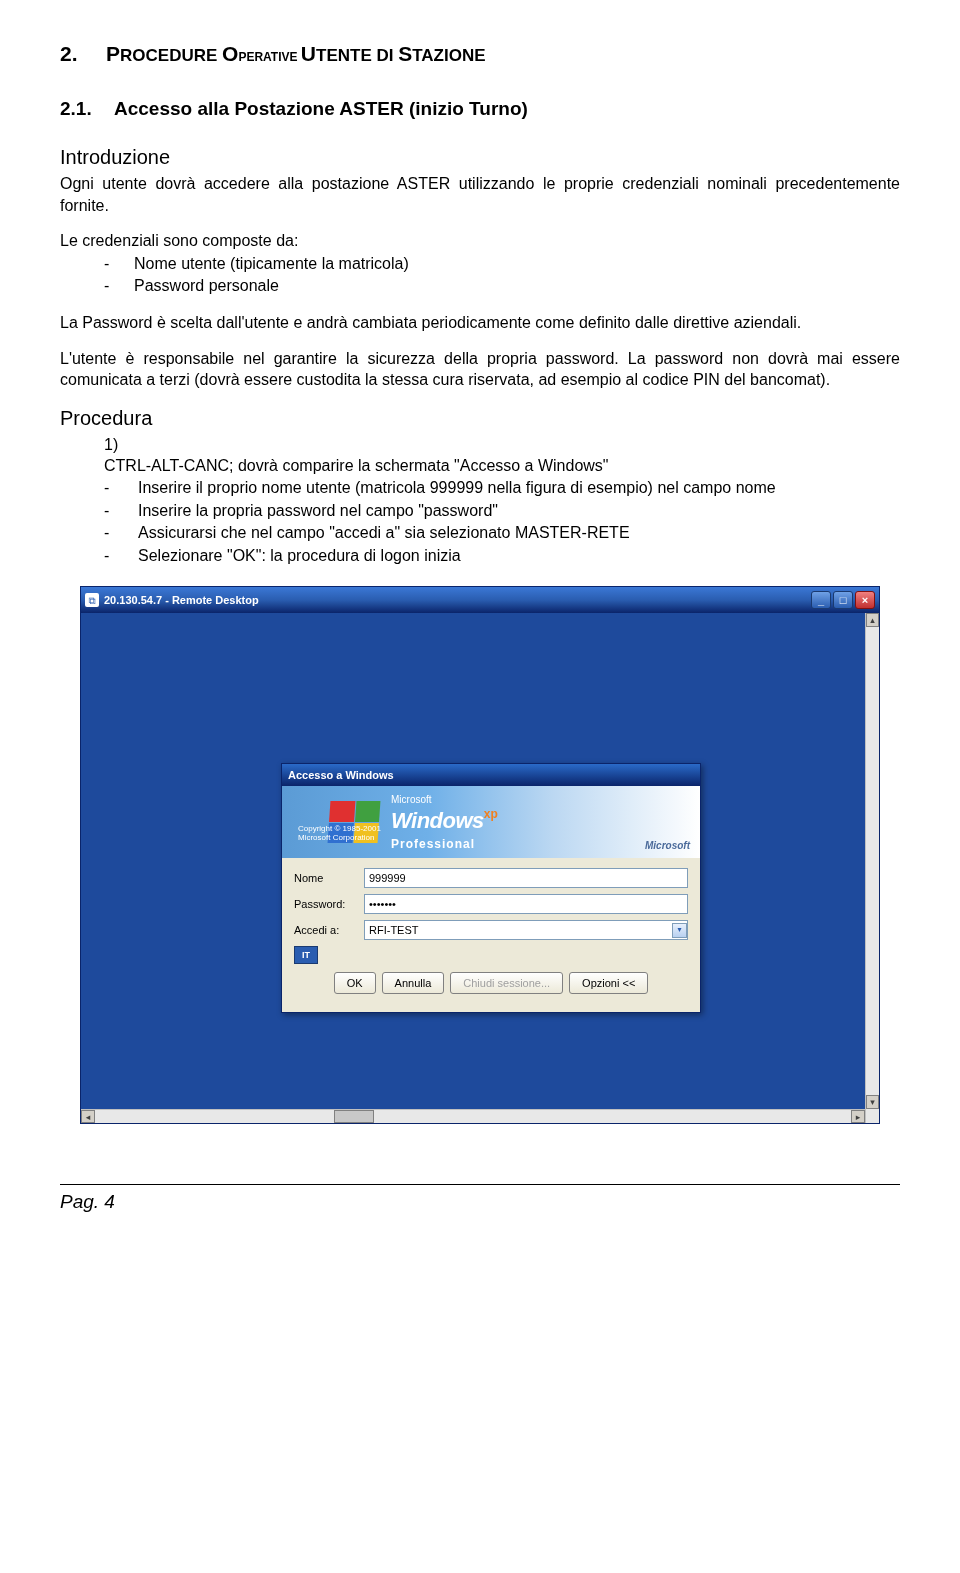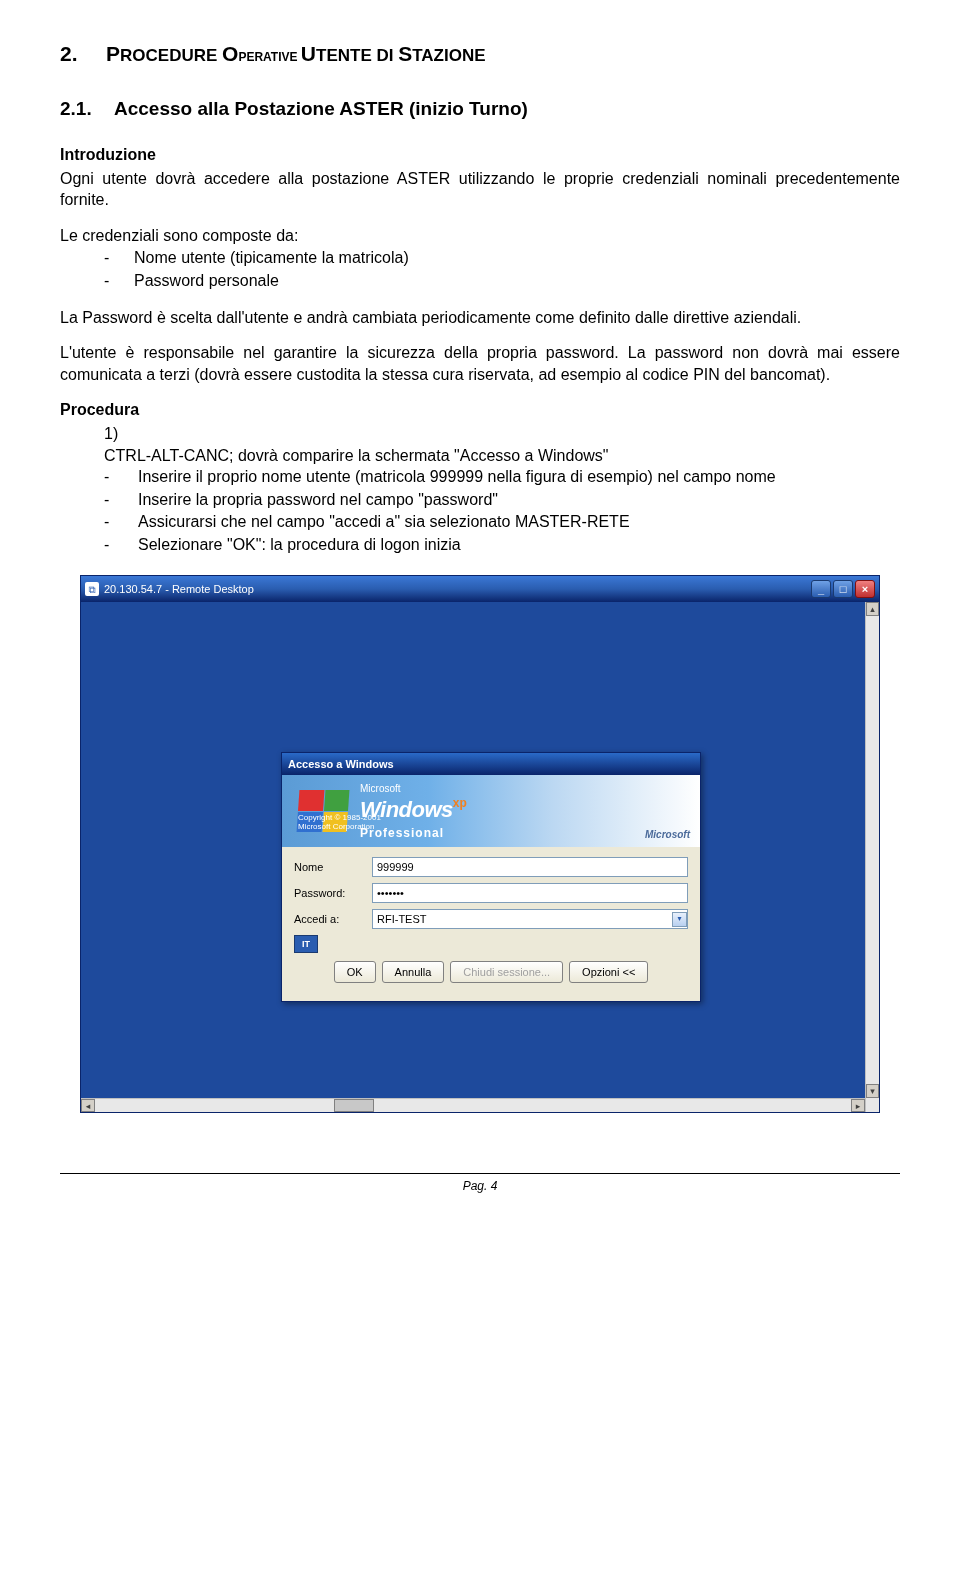--- a/index.html
+++ b/index.html
@@ -10,21 +10,21 @@
     margin: 0 auto;
     padding: 40px 60px 20px 60px;
     color: #000;
     font-size: 16px;
     line-height: 1.35;
   }
   .h1 { font-size: 21px; font-weight: bold; margin-bottom: 28px; }
   .h1 .num { display: inline-block; width: 46px; }
   .h2 { font-size: 19px; font-weight: bold; margin-bottom: 22px; }
   .h2 .num { display: inline-block; width: 54px; }
-  .sub { font-size: 16px; margin-bottom: 2px; font-weight: bold; }
+  .sub { font-size: 20px; margin-bottom: 2px; }
   p { margin-bottom: 14px; text-align: justify; }
   .indent-list { margin-left: 44px; }
   .indent-list .row { display: flex; margin-bottom: 1px; }
   .indent-list .dash { width: 30px; flex: 0 0 30px; }
   .proc-list { margin-left: 44px; }
   .proc-list .row { display: flex; margin-bottom: 1px; text-align: justify; }
   .proc-list .marker { width: 34px; flex: 0 0 34px; }
   .proc-first { margin-left: 44px; }
   .proc-first .row { display: flex; }
   .proc-first .marker { width: 34px; flex: 0 0 34px; }
@@ -35,21 +35,21 @@
   .rd-titlebar {
     height: 26px;
     background: linear-gradient(to bottom, #3b78d6 0%, #2a5db0 50%, #0a246a 100%);
     color: #fff;
     font-size: 12px;
     display: flex;
     align-items: center;
     padding: 0 4px;
   }
   .rd-titlebar .rd-icon { width: 14px; height: 14px; background: #fff; margin-right: 5px; border-radius: 2px; display:flex; align-items:center; justify-content:center; font-size:10px; color:#2a5db0;}
-  .rd-titlebar .title-text { flex: 1; font-weight: normal; font-family: Tahoma, sans-serif; font-size: 11px;}
+  .rd-titlebar .title-text { flex: 1; font-weight: bold; font-family: Tahoma, sans-serif; font-size: 11px;}
   .rd-titlebar .win-btns { display: flex; gap: 2px; }
   .rd-titlebar .win-btn { width: 20px; height: 18px; background: linear-gradient(to bottom,#6fa1e6,#2a5db0); border:1px solid #1a3a70; border-radius:3px; color:#fff; display:flex; align-items:center; justify-content:center; font-size:11px; font-weight:bold; font-family:Tahoma,sans-serif;}
   .rd-titlebar .win-btn.close { background: linear-gradient(to bottom,#f08080,#c03030); border-color:#801010;}
   .rd-body { height: 510px; background: #1e4a9c; position: relative; overflow: hidden; }
   .rd-scroll-v { position:absolute; right:0; top:0; width:14px; height:100%; background:#e8e8e8; border-left:1px solid #c0c0c0;}
   .rd-scroll-v .arrow { height:14px; background:#d4d0c8; border:1px solid #808080; display:flex; align-items:center; justify-content:center; font-size:9px; color:#404040;}
   .rd-scroll-h { position:absolute; left:0; bottom:0; right:14px; height:14px; background:#e8e8e8; border-top:1px solid #c0c0c0; display:flex;}
   .rd-scroll-h .arrow { width:14px; background:#d4d0c8; border:1px solid #808080; display:flex; align-items:center; justify-content:center; font-size:9px; color:#404040;}
   .rd-scroll-h .thumb { flex:0 0 40px; margin-left:auto; margin-right:auto; background:#c8c8c8; border:1px solid #808080;}
 
@@ -69,51 +69,52 @@
     color:#fff; font-weight:bold; font-size:11px;
     display:flex; align-items:center; padding:0 6px;
   }
   .login-dialog .banner {
     height: 72px;
     background: linear-gradient(to right, #5b9bd5 0%, #6fb0e8 35%, #bcd8f2 65%, #fff 100%);
     position: relative;
     color: #fff;
     display: flex;
     align-items: center;
+    padding-left: 31px;
   }
   .login-dialog .banner .flag {
     width: 50px; height: 42px; margin-left: 16px;
     display: grid; grid-template-columns: 1fr 1fr; grid-template-rows: 1fr 1fr; gap:1px;
     transform: skewX(-4deg);
   }
   .login-dialog .banner .flag span:nth-child(1){background:#e03030;}
   .login-dialog .banner .flag span:nth-child(2){background:#40a040;}
   .login-dialog .banner .flag span:nth-child(3){background:#3070d0;}
   .login-dialog .banner .flag span:nth-child(4){background:#f0c020;}
   .login-dialog .banner .brand { margin-left: 12px; color:#fff; }
   .login-dialog .banner .brand .ms { font-size:10px; font-weight:normal; }
   .login-dialog .banner .brand .win { font-size:22px; font-weight:bold; font-style:italic; letter-spacing:-0.5px;}
   .login-dialog .banner .brand .xp { font-size:12px; color:#f08020; font-weight:bold; vertical-align: top;}
   .login-dialog .banner .brand .prof { font-size:12px; color:#fff; font-weight:bold; letter-spacing:1px;}
   .login-dialog .banner .msft-tag { position:absolute; right:10px; bottom:6px; font-size:10px; font-style:italic; font-weight:bold; color:#4a6a9a;}
   .login-dialog .copyright { font-size:8px; color:#fff; position:absolute; left:16px; bottom:16px; line-height:1.1;}
   .login-dialog .form { padding: 10px 12px; }
   .login-dialog .form-row { display:flex; align-items:center; margin-bottom:6px;}
-  .login-dialog .form-row .lbl { width: 78px; }
+  .login-dialog .form-row .lbl { width: 70px; }
   .login-dialog .form-row .field { flex:1; height:20px; background:#fff; border:1px solid #7f9db9; padding:2px 4px; font-size:11px; font-family:Tahoma,sans-serif;}
   .login-dialog .form-row .field.select { display:flex; align-items:center; justify-content:space-between;}
   .login-dialog .form-row .field.select .chev { width:15px; height:15px; background:linear-gradient(to bottom,#e8f0fc,#b8d0f0); border:1px solid #7f9db9; display:flex; align-items:center; justify-content:center; font-size:8px; color:#2a5db0; margin:-2px -4px -2px 0;}
   .login-dialog .lang-btn { margin-top:4px; margin-bottom:8px; width:24px; height:18px; background:#2a5db0; color:#fff; font-size:9px; font-weight:bold; display:flex; align-items:center; justify-content:center; border:1px solid #1a3a70;}
   .login-dialog .btn-row { display:flex; justify-content:center; gap:6px; padding-bottom:8px;}
   .login-dialog .btn { height:22px; padding:0 12px; background:linear-gradient(to bottom,#fff,#ece9d8); border:1px solid #808080; border-radius:3px; font-size:11px; font-family:Liberation Sans, sans-serif; display:flex; align-items:center; color:#000;}
   .login-dialog .btn.disabled { color:#a0a0a0; }
 
   .footer { margin-top: 60px; }
   .footer hr { border: none; border-top: 1px solid #000; margin: 0 0 4px 0;}
-  .footer .pg { text-align: center; font-style: italic; font-size: 12px;}
+  .footer .pg { text-align: left; font-style: italic; font-size: 19px;}
 </style>
 </head>
 <body>
 
 <div class="h1">
   <span class="num">2.</span><span><span>P</span><span style="font-size:17px">ROCEDURE </span><span>O</span><span style="font-size:12px">PERATIVE </span><span>U</span><span style="font-size:17px">TENTE DI </span><span>S</span><span style="font-size:17px">TAZIONE</span></span>
 </div>
 
 <div class="h2">
   <span class="num">2.1.</span><span>Accesso alla Postazione ASTER (inizio Turno)</span>

